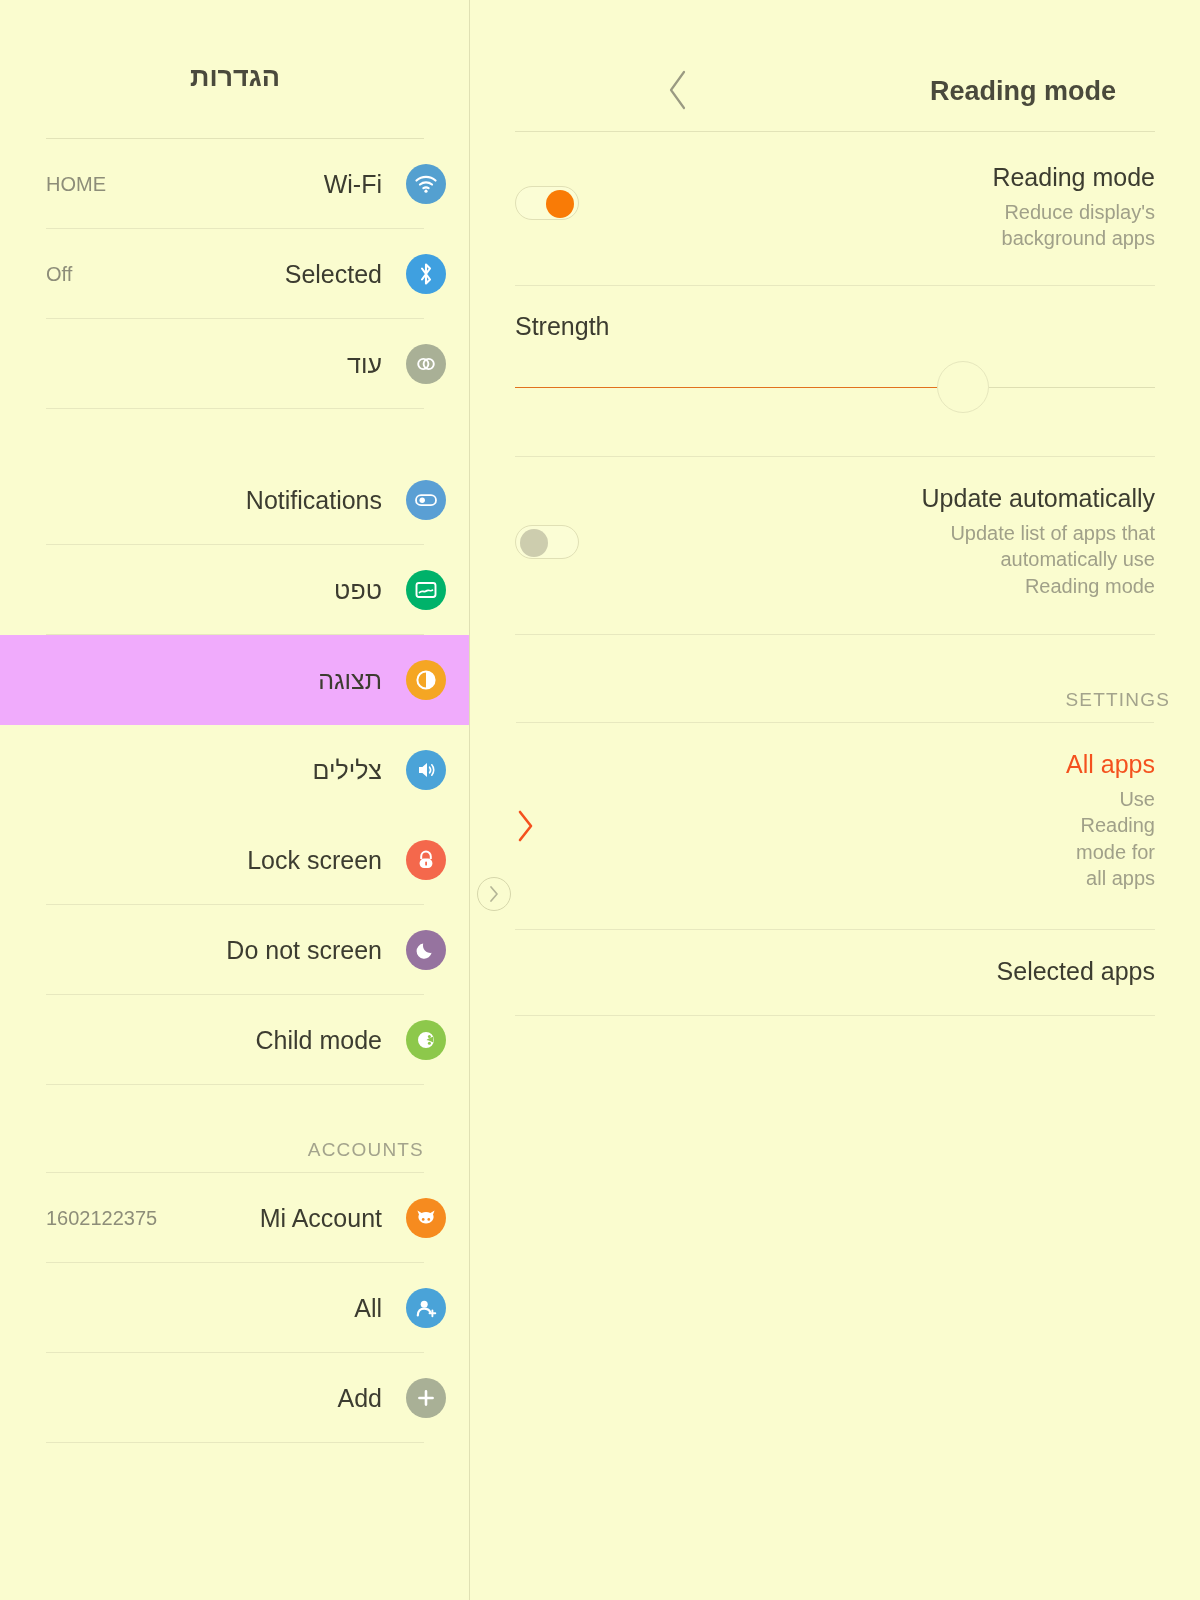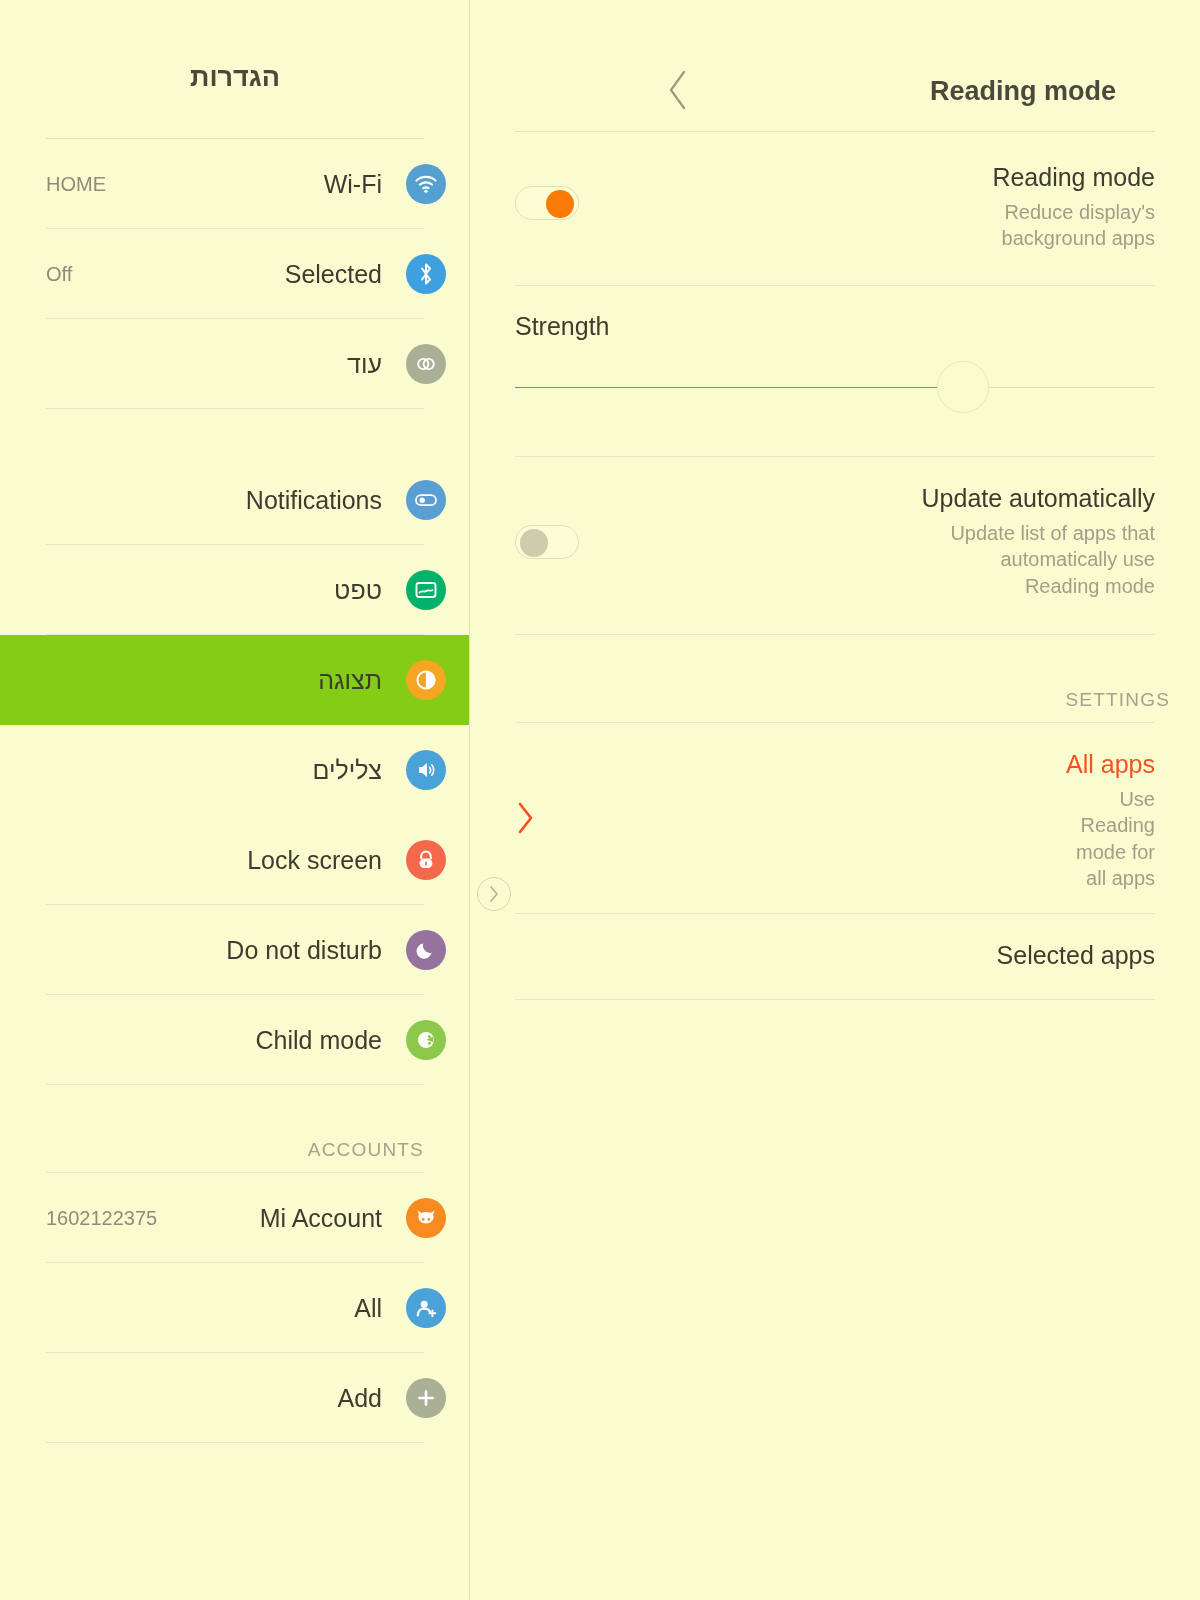--- a/index.html
+++ b/index.html
@@ -43,21 +43,21 @@
   }
   .side-head-rule { position: absolute; top: 138px; right: 46px; width: 378px; height: 1px; background: #e2e3b8; }
 
   .side-list { position: absolute; top: 139px; right: 0; width: 470px; }
   .group { }
   .group-gap { height: 46px; }
   .row {
     position: relative; height: 90px; display: flex; align-items: center;
     padding: 0 24px 0 46px;
   }
-  .row.selected { background: #84cc16; }
+  .row.selected { background: #f0abfc; }
   .row .rule {
     position: absolute; bottom: 0; right: 46px; left: 46px; height: 1px; background: #e7e8bf;
   }
   .ico {
     width: 40px; height: 40px; border-radius: 50%; flex: 0 0 40px;
     display: flex; align-items: center; justify-content: center; color: #fff;
   }
   .row-label {
     flex: 0 0 auto; margin-right: 24px; font-size: 25px; color: #3c3c30; white-space: nowrap;
   }
@@ -264,21 +264,21 @@
           <span class="row-value"></span>
           <span class="rule"></span>
         </div>
 
         <div class="row">
           <span class="ico" style="background:#96739f">
             <svg width="22" height="22" viewBox="0 0 22 22">
               <path d="M16.6 13.8 A7.4 7.4 0 0 1 8.2 4.6 A7.6 7.6 0 1 0 16.6 13.8 Z" fill="#fff"></path>
             </svg>
           </span>
-          <span class="row-label">Do not disturb</span>
+          <span class="row-label">Do not screen</span>
           <span class="row-value"></span>
           <span class="rule"></span>
         </div>
 
         <div class="row">
           <span class="ico" style="background:#8dc84b">
             <svg width="24" height="24" viewBox="0 0 24 24">
               <path d="M20 12 A8 8 0 1 1 12 4 A8 8 0 0 1 20 12 Z M20 12 L12.8 12 A3 3 0 0 0 12.8 12.2 Z" fill="#fff"></path>
               <path d="M12 4 A8 8 0 1 0 12 20 A8 8 0 0 0 12 4 Z M12 6 A6 6 0 1 1 12 18 A6 6 0 0 1 12 6 Z" fill="none"></path>
               <path d="M19.4 8.4 L12.6 11.4 L19.4 14.6" fill="#8dc84b"></path>
@@ -391,21 +391,21 @@
         <div class="toggle off" style="margin-top:42px;">
           <span class="knob"></span>
         </div>
         <span class="d-rule"></span>
       </div>
 
       <div class="section-head section-head-rule" style="padding-right:30px;padding-left:45px;">
         <span>SETTINGS</span>
       </div>
 
-      <div class="d-row" style="padding-top:26px;padding-bottom:22px;align-items:flex-end;">
+      <div class="d-row" style="padding-top:26px;padding-bottom:38px;align-items:flex-end;">
         <div class="d-texts" style="max-width:170px;">
           <div class="d-title accent">All apps</div>
           <div class="d-sub">
             <div>Use</div>
             <div>Reading</div>
             <div>mode for</div>
             <div>all apps</div>
           </div>
         </div>
         <svg class="row-chev" width="20" height="34" viewBox="0 0 20 34">

